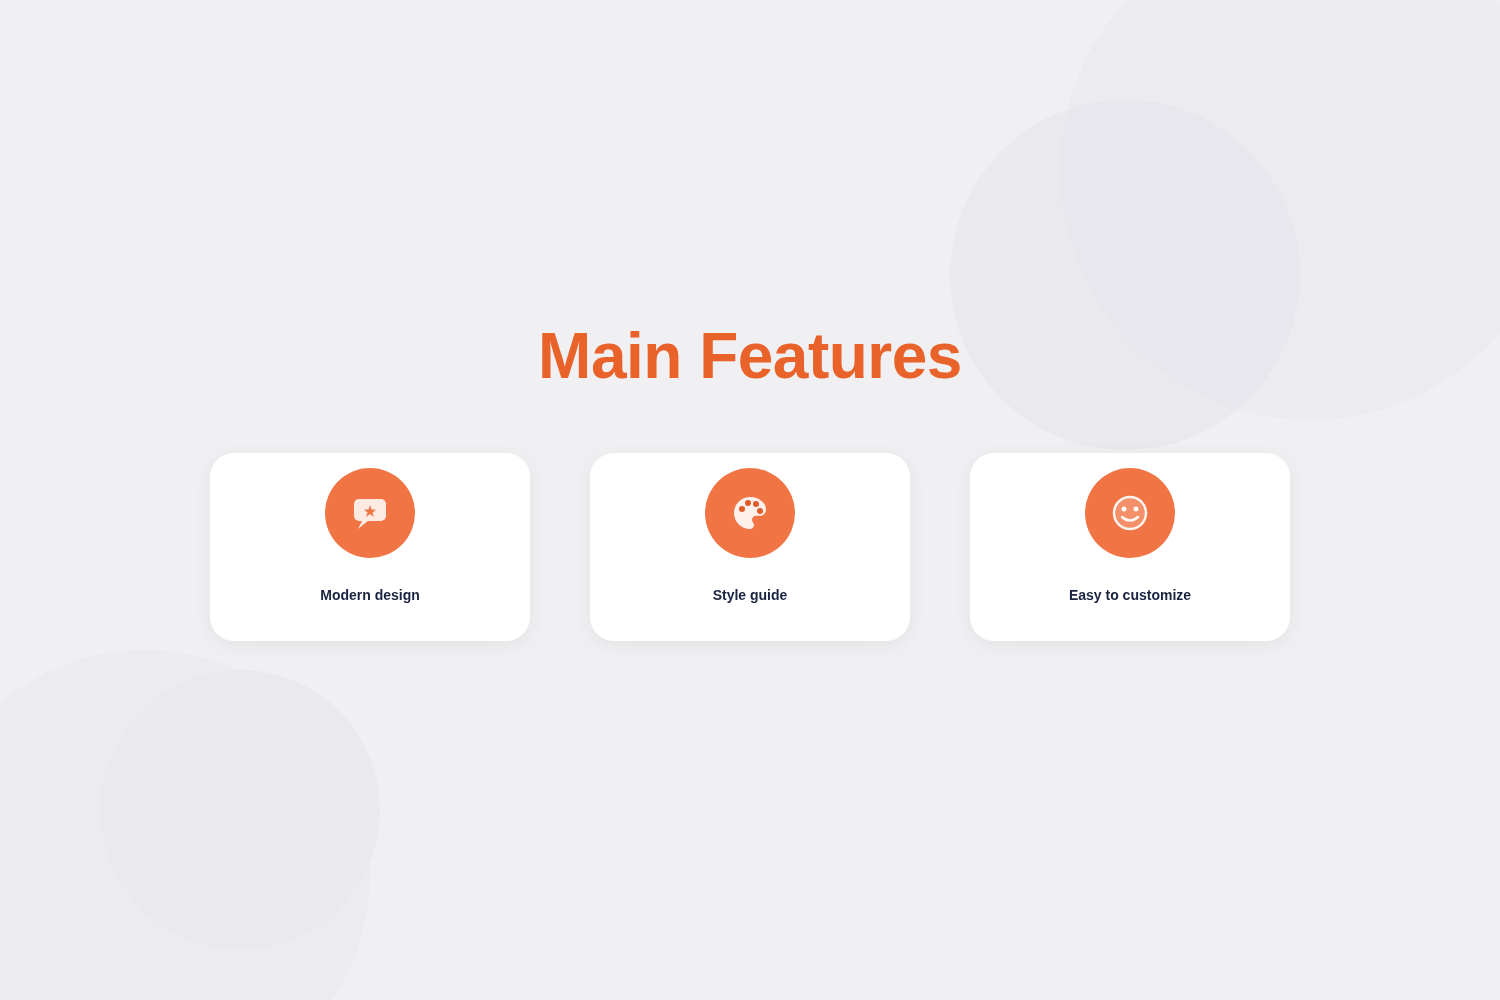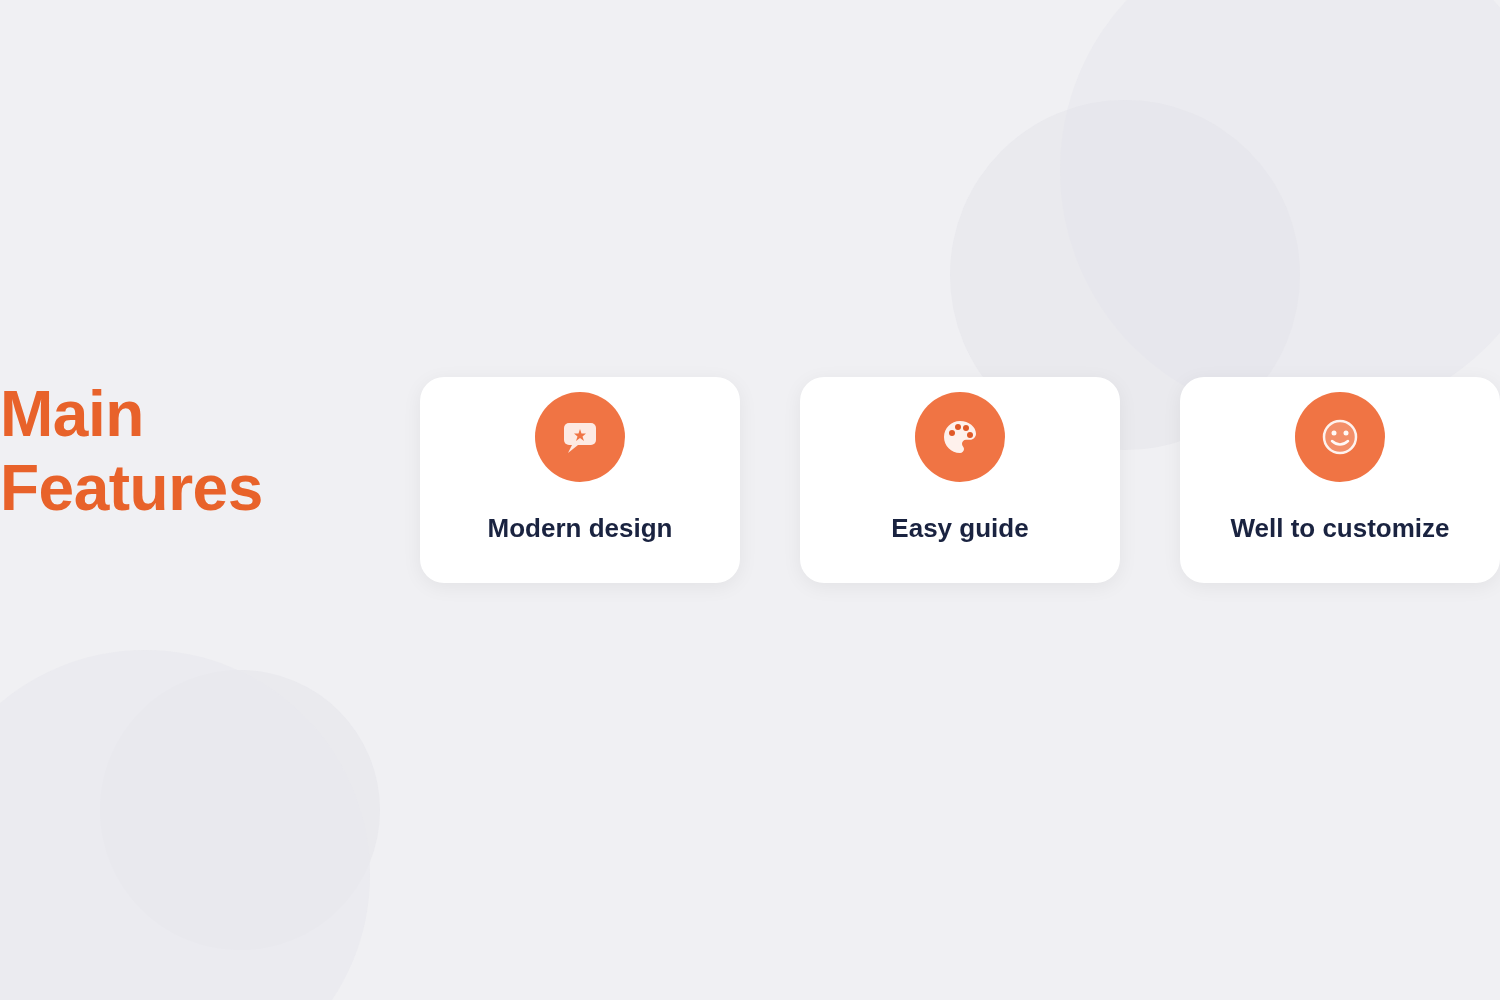--- a/index.html
+++ b/index.html
@@ -69,20 +69,22 @@
       background: #e4e4ea;
       border-radius: 50%;
       opacity: 0.5;
       z-index: 0;
     }
 
     .page-content {
       position: relative;
       z-index: 1;
       display: flex;
+      flex-direction: column;
+      align-items: center;
       width: 100%;
     }
 
     .page-title {
       font-size: 64px;
       font-weight: 700;
       color: #e8622a;
       margin-bottom: 60px;
       letter-spacing: -0.5px;
     }
@@ -125,21 +127,21 @@
 
     .icon-circle-light {
       background: #f07444;
     }
 
     .icon-circle-dark {
       background: #e05a28;
     }
 
     .feature-label {
-      font-size: 26px;
+      font-size: 14px;
       font-weight: 600;
       color: #1a2340;
       text-align: center;
       line-height: 1.4;
     }
   </style>
 </head>
 <body>
 
 <div class="blob-top-right"></div>
@@ -168,33 +170,33 @@
       <div class="icon-circle icon-circle-light">
         <svg viewBox="0 0 44 44" xmlns="http://www.w3.org/2000/svg">
 
           <path d="M22 6 C13.2 6 6 13.2 6 22 C6 30.8 13.2 38 22 38 C24.2 38 26 36.2 26 34 C26 33 25.6 32.1 25 31.4 C24.4 30.7 24 29.8 24 28.8 C24 26.6 25.8 24.8 28 24.8 L32 24.8 C35.3 24.8 38 22.1 38 18.8 C38 11.7 30.8 6 22 6 Z" fill="rgba(255,255,255,0.9)"></path>
           <circle cx="14" cy="18" r="3" fill="#e05a28"></circle>
           <circle cx="20" cy="12" r="3" fill="#e05a28"></circle>
           <circle cx="28" cy="13" r="3" fill="#e05a28"></circle>
           <circle cx="32" cy="20" r="3" fill="#e05a28"></circle>
         </svg>
       </div>
-      <span class="feature-label">Easy guide</span>
+      <span class="feature-label">Style guide</span>
     </div>
 
 
 
     <div class="feature-card">
       <div class="icon-circle icon-circle-light">
         <svg viewBox="0 0 44 44" xmlns="http://www.w3.org/2000/svg">
           <circle cx="22" cy="22" r="16" fill="rgba(255,255,255,0.2)" stroke="rgba(255,255,255,0.9)" stroke-width="2.5"></circle>
 
           <circle cx="16" cy="18" r="2.5" fill="rgba(255,255,255,0.95)"></circle>
           <circle cx="28" cy="18" r="2.5" fill="rgba(255,255,255,0.95)"></circle>
 
           <path d="M14 26 Q22 33 30 26" stroke="rgba(255,255,255,0.95)" stroke-width="2.5" fill="none" stroke-linecap="round"></path>
         </svg>
       </div>
-      <span class="feature-label">Well to customize</span>
+      <span class="feature-label">Easy to customize</span>
     </div>
 
   </div>
 </div>
 
 </body></html>

